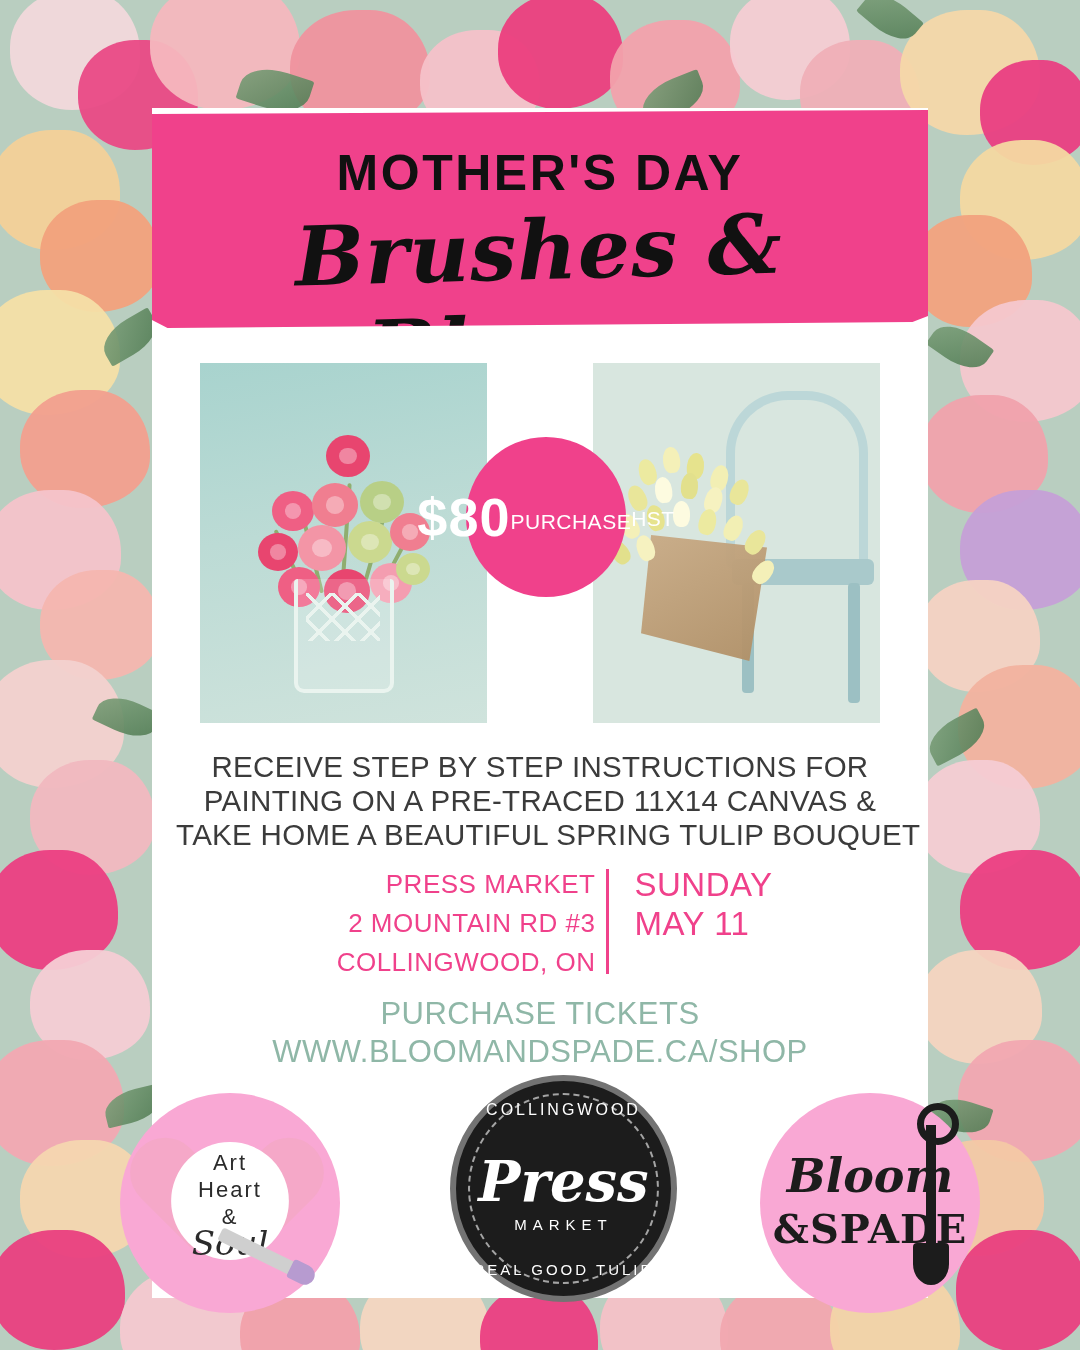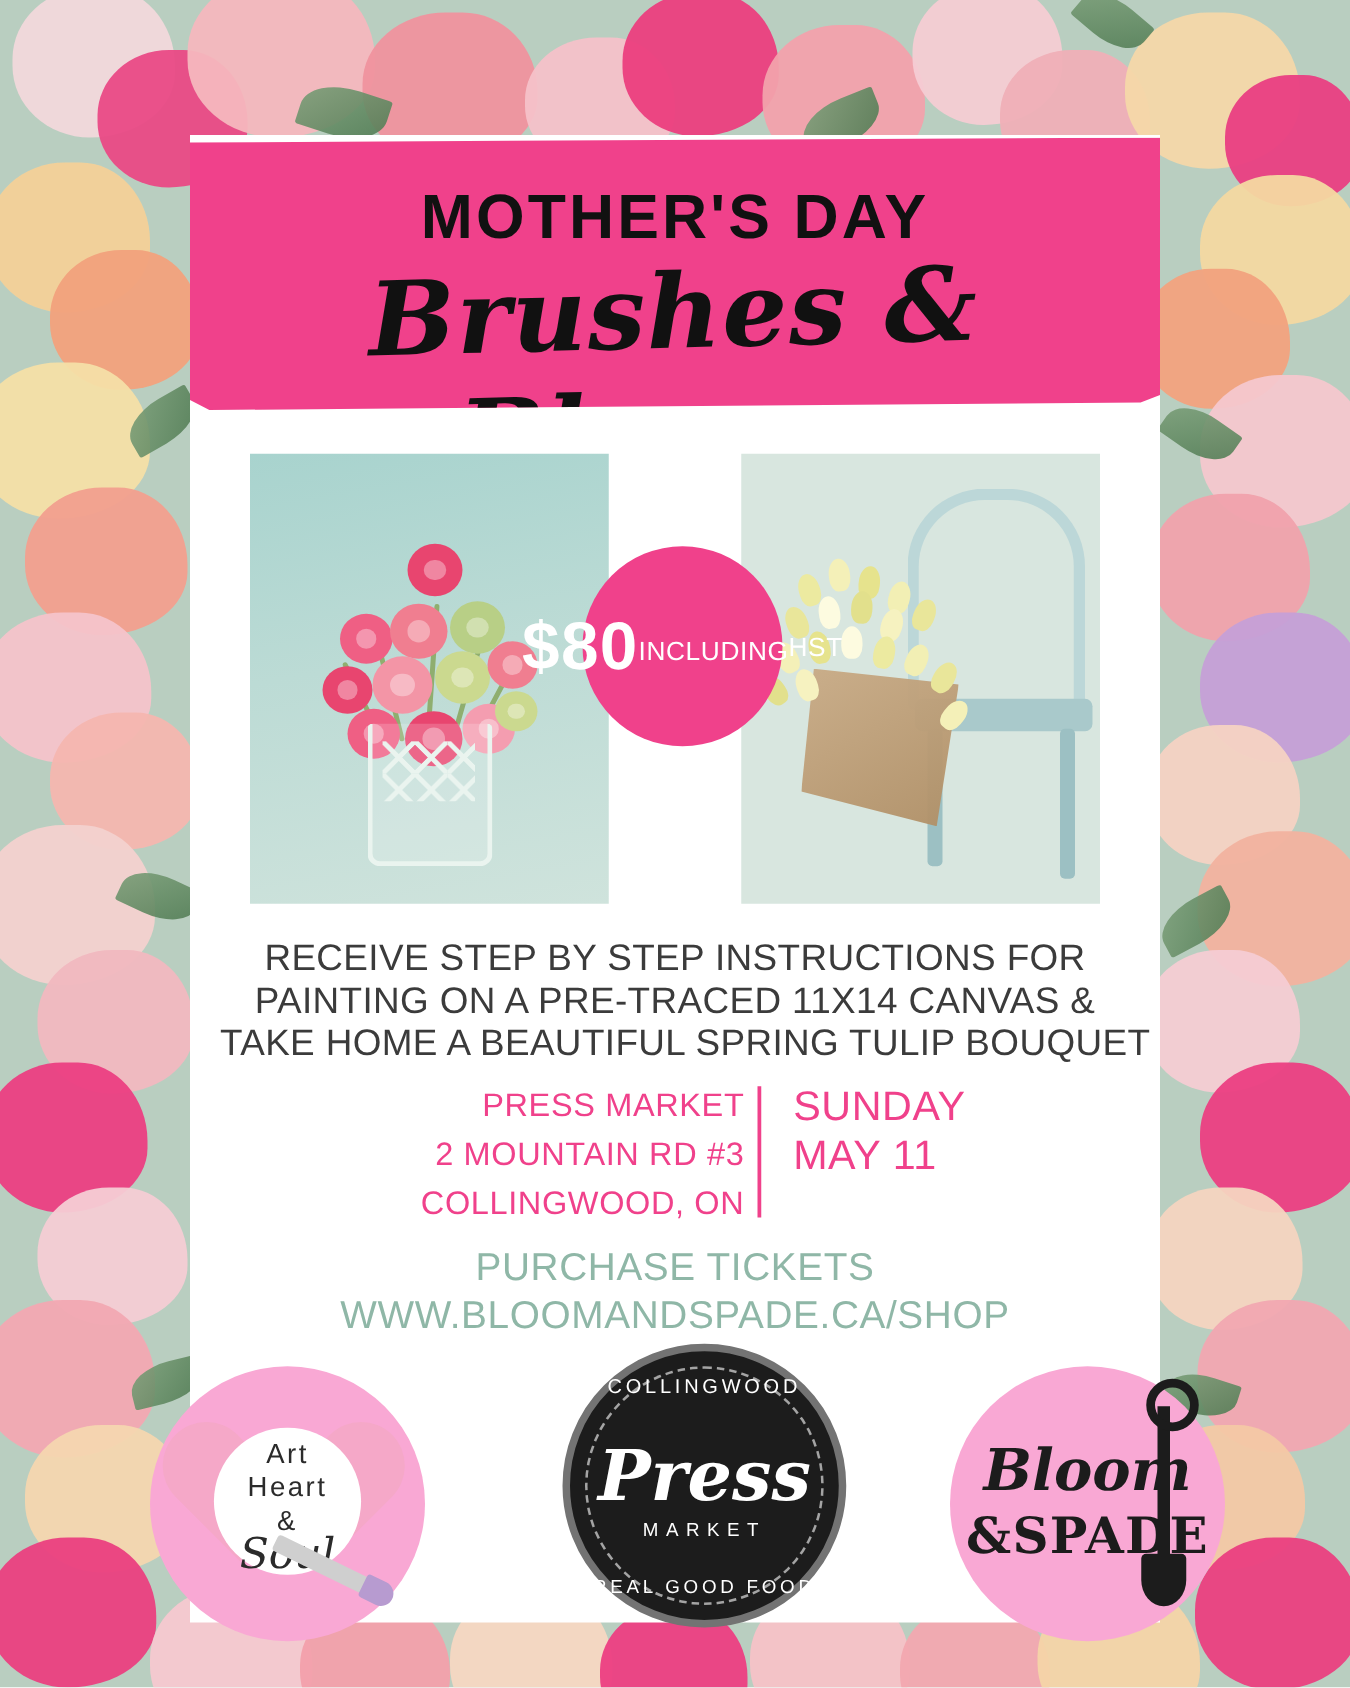--- a/index.html
+++ b/index.html
@@ -604,21 +604,21 @@
         <div class="tulip" style="left:144px; top:86px; background:#e9e69a; transform:rotate(32deg);"></div>
         <div class="tulip" style="left:8px;   top:96px; background:#e2e08c; transform:rotate(-36deg);"></div>
         <div class="tulip" style="left:34px;  top:92px; background:#f6f2c0; transform:rotate(-18deg);"></div>
         <div class="tulip" style="left:152px; top:116px; background:#f4f0b8; transform:rotate(40deg);"></div>
       </div>
     </div>
   </div>
 
   <div class="price-badge">
     <div class="price-amount">$80</div>
-    <div class="price-sub1">INCLUDING</div>
+    <div class="price-sub1">PURCHASE</div>
     <div class="price-sub2">HST</div>
   </div>
 
   <div class="description">
     <div>RECEIVE STEP BY STEP INSTRUCTIONS FOR</div>
     <div>PAINTING ON A PRE-TRACED 11X14 CANVAS &amp;</div>
     <div>TAKE HOME A BEAUTIFUL SPRING TULIP BOUQUET</div>
   </div>
 
   <div class="details">
@@ -652,21 +652,21 @@
         <div class="ahs-soul">Soul</div>
       </div>
       <div class="brush"></div>
     </div>
 
     <div class="logo-circle logo-press">
       <div class="press-ring"></div>
       <div class="press-top">COLLINGWOOD</div>
       <div class="press-main">Press</div>
       <div class="press-mid">MARKET</div>
-      <div class="press-bot">REAL GOOD FOOD</div>
+      <div class="press-bot">REAL GOOD TULIP</div>
     </div>
 
     <div class="logo-circle logo-bloom">
       <div class="bloom-text bloom-line1">Bloom</div>
       <div class="bloom-text bloom-line2">&amp;SPADE</div>
       <div class="spade"></div>
     </div>
 
   </div>
 

